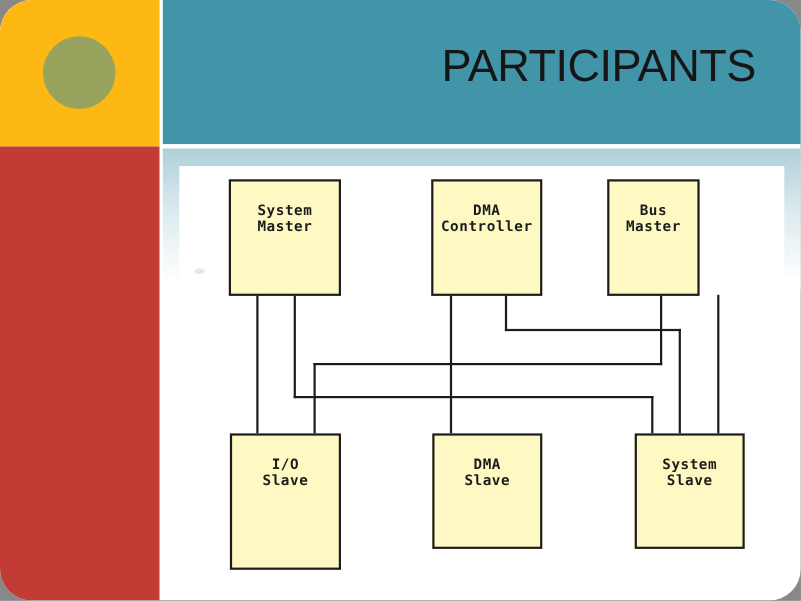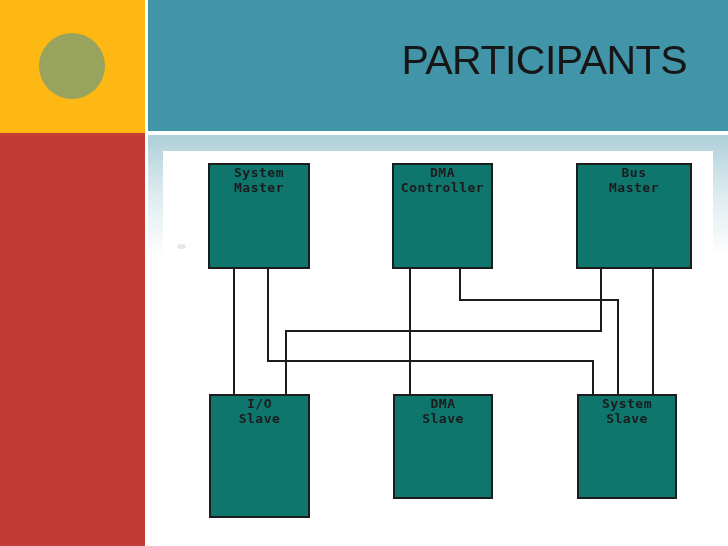--- a/index.html
+++ b/index.html
@@ -3,20 +3,21 @@
 <meta charset="utf-8">
 <style>
   html, body { margin: 0; padding: 0; background: #888; }
   .slide {
     position: relative;
     width: 728px;
     height: 546px;
     background: #ffffff;
     overflow: hidden;
     font-family: "Liberation Sans", sans-serif;
+    border-radius: 29px;
   }
 
   
   .sidebar {
     position: absolute;
     left: 0; top: 0;
     width: 145px; height: 546px;
     display: flex;
     flex-direction: column;
   }
@@ -83,23 +84,23 @@
     left: 0; top: 0;
     width: 728px; height: 546px;
   }
   .seg {
     position: absolute;
     background: var(--diagram-ink);
   }
   .dbox {
     position: absolute;
     box-sizing: border-box;
-    background: #0f766e;
+    background: #fef9c3;
     border: 2px solid var(--diagram-ink);
-    padding-top: 0;
+    padding-top: 19px;
     text-align: center;
   }
   .dline {
     font-family: "DejaVu Sans Mono", "Liberation Mono", monospace;
     font-weight: 700;
     font-size: 13px;
     line-height: 15px;
     color: #1b1b1b;
     letter-spacing: 0.5px;
     white-space: pre;
@@ -146,21 +147,21 @@
     <div class="dbox" style="left:208px;top:163px;width:102px;height:106px">
       <div class="dline">System</div>
       <div class="dline">Master</div>
     </div>
 
     <div class="dbox" style="left:392px;top:163px;width:101px;height:106px">
       <div class="dline">DMA</div>
       <div class="dline">Controller</div>
     </div>
 
-    <div class="dbox" style="left:576px;top:163px;width:116px;height:106px">
+    <div class="dbox" style="left:552px;top:163px;width:84px;height:106px">
       <div class="dline">Bus</div>
       <div class="dline">Master</div>
     </div>
 
     <div class="dbox" style="left:209px;top:394px;width:101px;height:124px">
       <div class="dline">I/O</div>
       <div class="dline">Slave</div>
     </div>
 
     <div class="dbox" style="left:393px;top:394px;width:100px;height:105px">

